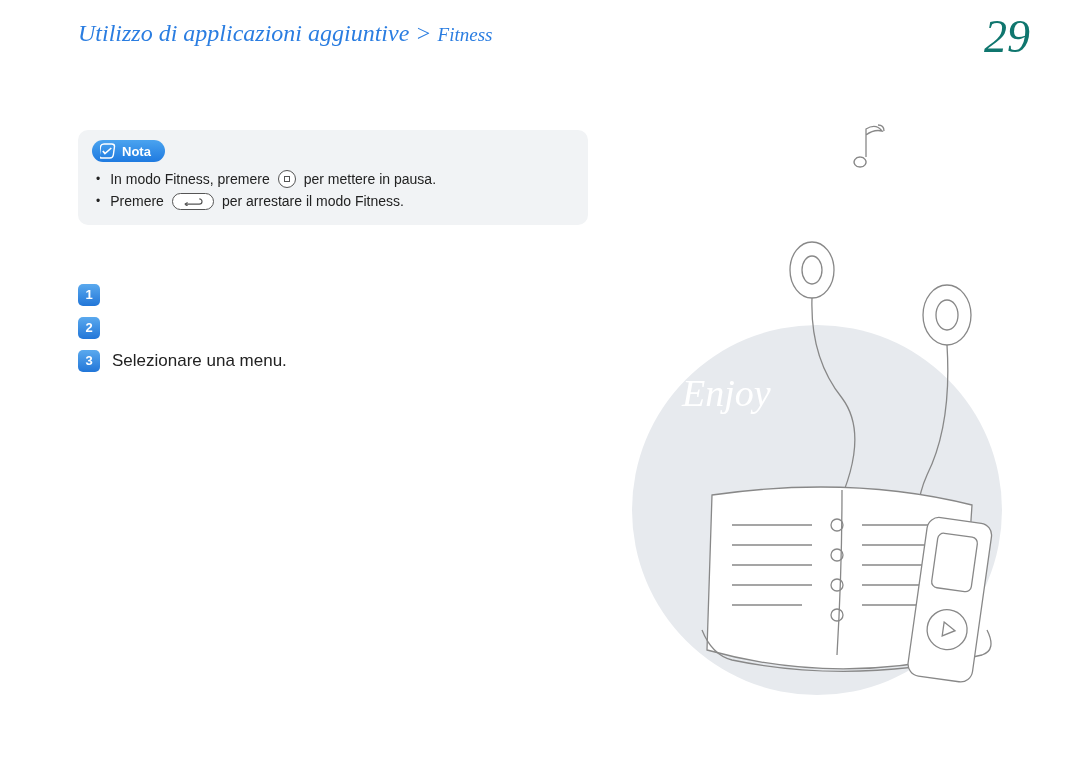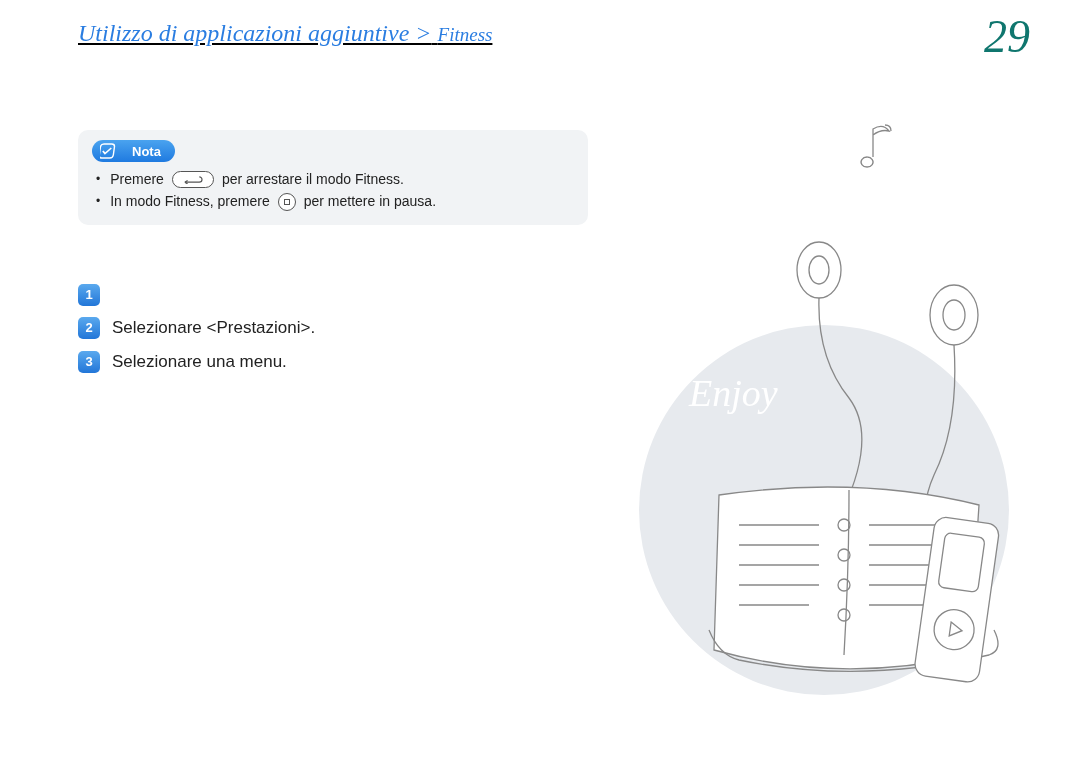--- a/index.html
+++ b/index.html
@@ -12,21 +12,20 @@
     overflow: hidden;
   }
   .header {
     position: absolute;
     top: 20px;
     left: 78px;
     right: 30px;
     display: flex;
     justify-content: space-between;
     align-items: baseline;
-    text-decoration: underline;
   }
   .breadcrumb {
     font-family: Georgia, 'Times New Roman', serif;
     font-style: italic;
     color: #2a7de1;
     font-size: 24px;
   }
   .breadcrumb-sub {
     font-size: 19px;
   }
@@ -56,21 +55,21 @@
   .nota-pill {
     display: inline-flex;
     align-items: center;
     background: #2a8ae6;
     background: linear-gradient(#4aa3ef,#1f7ae0);
     color: #fff;
     font-weight: bold;
     font-size: 13px;
     padding: 3px 14px 3px 8px;
     border-radius: 12px;
-    gap: 16px;
+    gap: 6px;
     margin-bottom: 6px;
   }
   .nota-check {
     display: inline-flex;
     width: 16px;
     height: 16px;
   }
   .nota-bullets {
     list-style: none;
     padding-left: 4px;
@@ -184,21 +183,21 @@
     content: "▪";
     position: absolute;
     left: -14px;
     top: 0;
     font-size: 9px;
     color: #222;
   }
   
   .illus {
     position: absolute;
-    right: 41px;
+    right: 48px;
     top: 115px;
     width: 400px;
     height: 600px;
   }
   .big-circle {
     position: absolute;
     left: 0;
     top: 210px;
     width: 370px;
     height: 370px;
@@ -264,50 +263,47 @@
       <span class="nota-check">
         <svg viewBox="0 0 16 16">
           <rect x="1" y="1" width="14" height="14" rx="3" fill="none" stroke="#fff" stroke-width="1.4" transform="skewX(-8)"></rect>
           <path d="M4 8 l2.5 2.5 L12 5" stroke="#fff" stroke-width="1.7" fill="none" transform="skewX(-8)"></path>
         </svg>
       </span>
       <span>Nota</span>
     </span>
     <ul class="nota-bullets">
       <li>
+        <span>In modo Fitness, premere</span>
+        <span class="key-circle">
+            <span class="inner-sq"></span>
+          </span>
+        <span>per mettere in pausa.</span>
+      </li>
+      <li>
         <span>Premere</span>
         <span class="key-pill">
           <svg viewBox="0 0 30 10" width="28" height="9">
               <path d="M6 5 h16 a3 3 0 0 0 0 -6" stroke="#555" stroke-width="1.3" fill="none" transform="translate(0,3)"></path>
               <path d="M6 5 l3 -2 M6 5 l3 2" stroke="#555" stroke-width="1.3" fill="none" transform="translate(0,3)"></path>
             </svg>
         </span>
         <span>per arrestare il modo Fitness.</span>
       </li>
-      <li>
-        <span>In modo Fitness, premere</span>
-        <span class="key-circle">
-            <span class="inner-sq"></span>
-          </span>
-        <span>per mettere in pausa.</span>
-      </li>
     </ul>
   </div>
 
   <div>
 
     <ol class="steps">
       <li class="step">
         <span class="step-num">1</span>
       </li>
       <li class="step">
         <span class="step-num">2</span>
-        <div class="step-text">
-          <span>Selezionare &lt;Prestazioni&gt;.</span>
-        </div>
       </li>
       <li class="step">
         <span class="step-num">3</span>
         <div class="step-text">
           <span>Selezionare una menu.</span>
         </div>
       </li>
     </ol>
   </div>
 </div>

